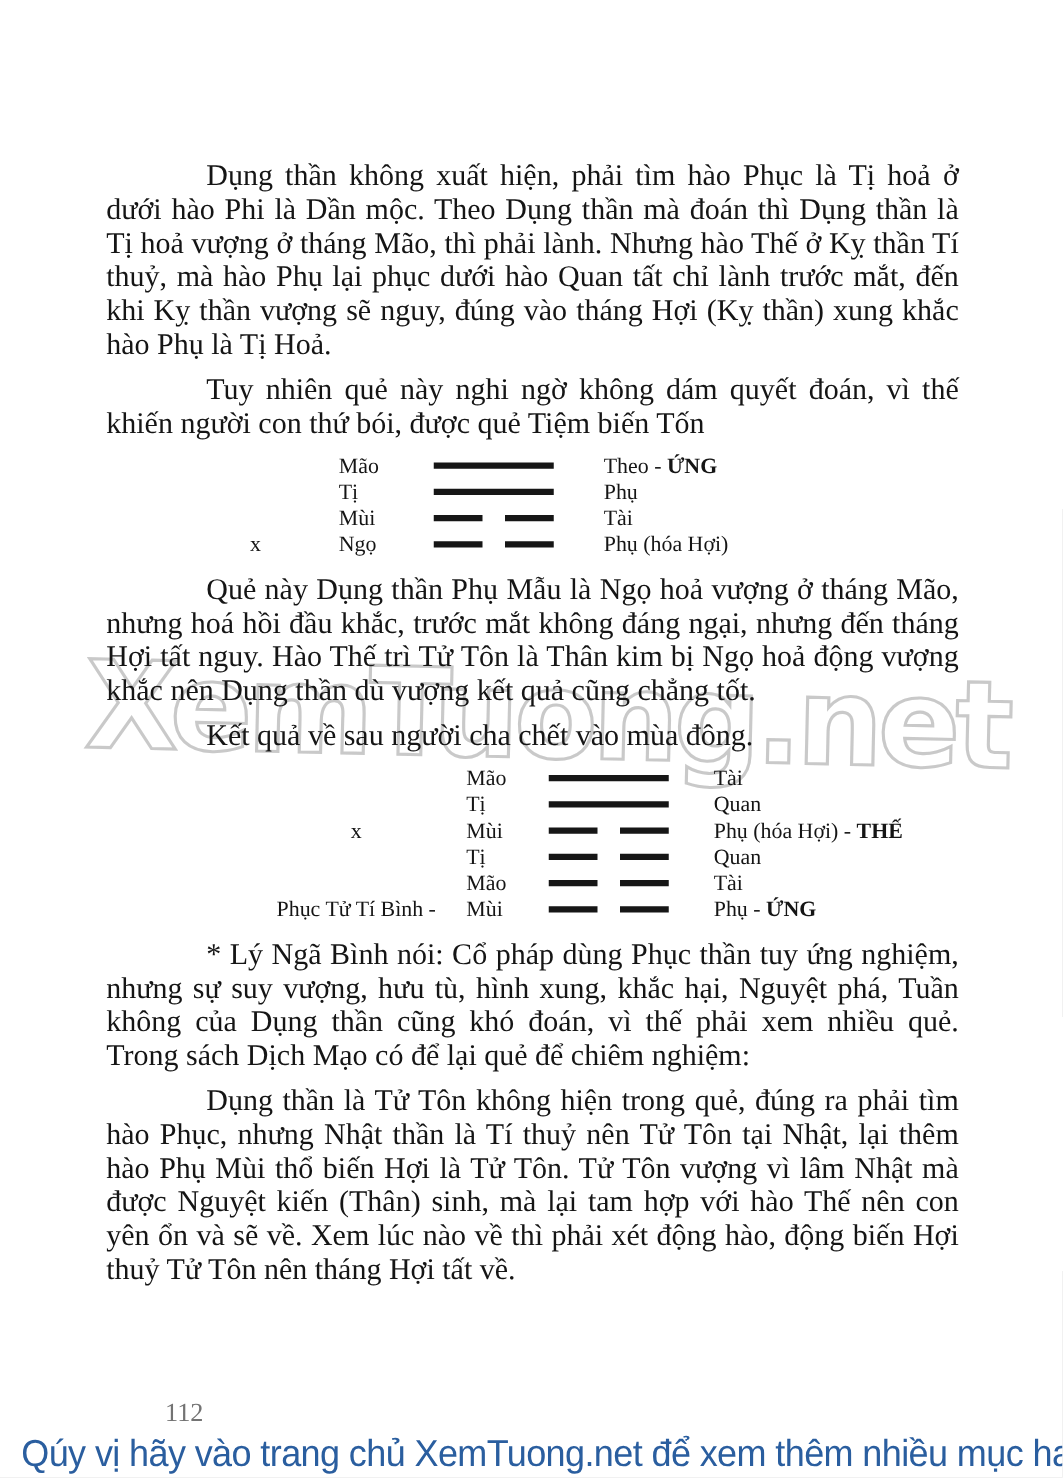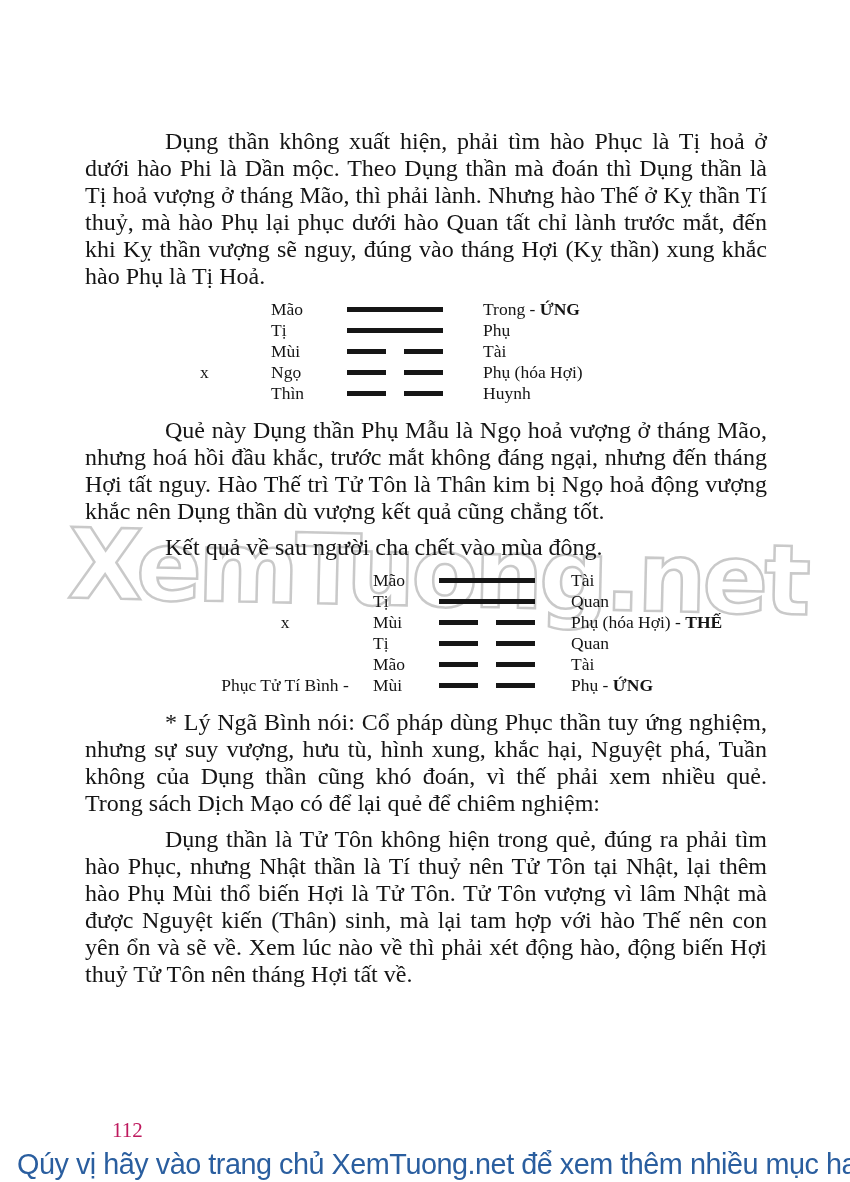--- a/index.html
+++ b/index.html
@@ -34,50 +34,51 @@
   .hex2 .h-lines  { width:116px; }
   .h-label { white-space:nowrap; }
   .h-label b { font-weight:bold; }
   .h-lines > i { display:block; font-style:normal; }
   .h-lines > .solid { width:96px; height:5px; background:#161616; }
   .h-lines > .broken { width:96px; height:5px; display:flex; justify-content:space-between; }
   .h-lines > .broken::before, .h-lines > .broken::after {
     content:""; width:39px; height:5px; background:#161616;
   }
   .page-number {
-    position:absolute; left:112px; top:1118px; z-index:1;
-    font-size:21px; color:#be185d;
+    position:absolute; left:132px; top:1118px; z-index:1;
+    font-size:21px; color:#737373;
   }
   .page-footer {
     position:absolute; left:0; right:0; bottom:1px; z-index:1;
     text-align:center; font-family:"Liberation Sans", sans-serif;
     font-size:30px; font-weight:500; letter-spacing:-0.5px;
     transform:scaleX(0.96); white-space:nowrap;
   }
 </style>
 </head>
 <body>
 
 <div class="page">
 
   <div class="watermark">XemTuong.net</div>
 
   <div class="content">
 
     <p class="para">Dụng thần không xuất hiện, phải tìm hào Phục là Tị hoả ở dưới hào Phi là Dần mộc. Theo Dụng thần mà đoán thì Dụng thần là Tị hoả vượng ở tháng Mão, thì phải lành. Nhưng hào Thế ở Kỵ thần Tí thuỷ, mà hào Phụ lại phục dưới hào Quan tất chỉ lành trước mắt, đến khi Kỵ thần vượng sẽ nguy, đúng vào tháng Hợi (Kỵ thần) xung khắc hào Phụ là Tị Hoả.</p>
 
+    <p class="para">Tuy nhiên quẻ này nghi ngờ không dám quyết đoán, vì thế khiến người con thứ bói, được quẻ Tiệm biến Tốn</p>
 
     <div class="hexblock hex1">
       <div class="hexrow">
         <span class="h-marker"></span>
         <span class="h-branch">Mão</span>
         <span class="h-lines">
             <i class="solid"></i>
           </span>
-        <span class="h-label"><span>Trong - </span><b>ỨNG</b></span>
+        <span class="h-label"><span>Theo - </span><b>ỨNG</b></span>
       </div>
       <div class="hexrow">
         <span class="h-marker"></span>
         <span class="h-branch">Tị</span>
         <span class="h-lines">
             <i class="solid"></i>
           </span>
         <span class="h-label"><span>Phụ</span><b></b></span>
       </div>
       <div class="hexrow">
@@ -88,28 +89,20 @@
           </span>
         <span class="h-label"><span>Tài</span><b></b></span>
       </div>
       <div class="hexrow">
         <span class="h-marker">x</span>
         <span class="h-branch">Ngọ</span>
         <span class="h-lines">
             <i class="broken"></i>
           </span>
         <span class="h-label"><span>Phụ (hóa Hợi)</span><b></b></span>
-      </div>
-      <div class="hexrow">
-        <span class="h-marker"></span>
-        <span class="h-branch">Thìn</span>
-        <span class="h-lines">
-            <i class="broken"></i>
-          </span>
-        <span class="h-label"><span>Huynh</span><b></b></span>
       </div>
     </div>
 
     <p class="para">Quẻ này Dụng thần Phụ Mẫu là Ngọ hoả vượng ở tháng Mão, nhưng hoá hồi đầu khắc, trước mắt không đáng ngại, nhưng đến tháng Hợi tất nguy. Hào Thế trì Tử Tôn là Thân kim bị Ngọ hoả động vượng khắc nên Dụng thần dù vượng kết quả cũng chẳng tốt.</p>
 
     <p class="para">Kết quả về sau người cha chết vào mùa đông.</p>
 
 
     <div class="hexblock hex2">
       <div class="hexrow">

